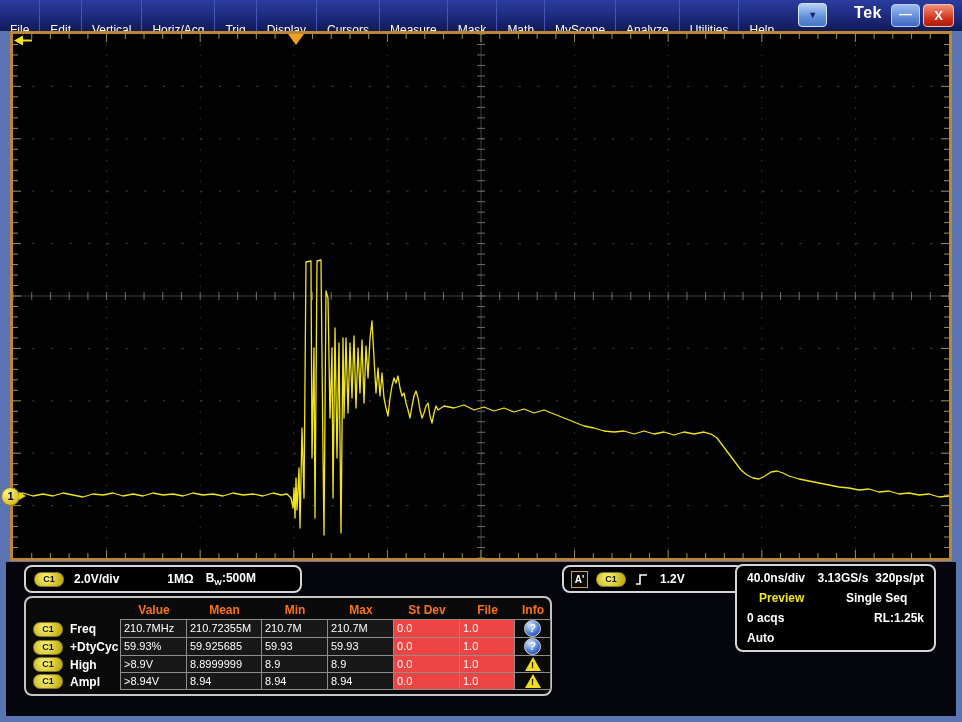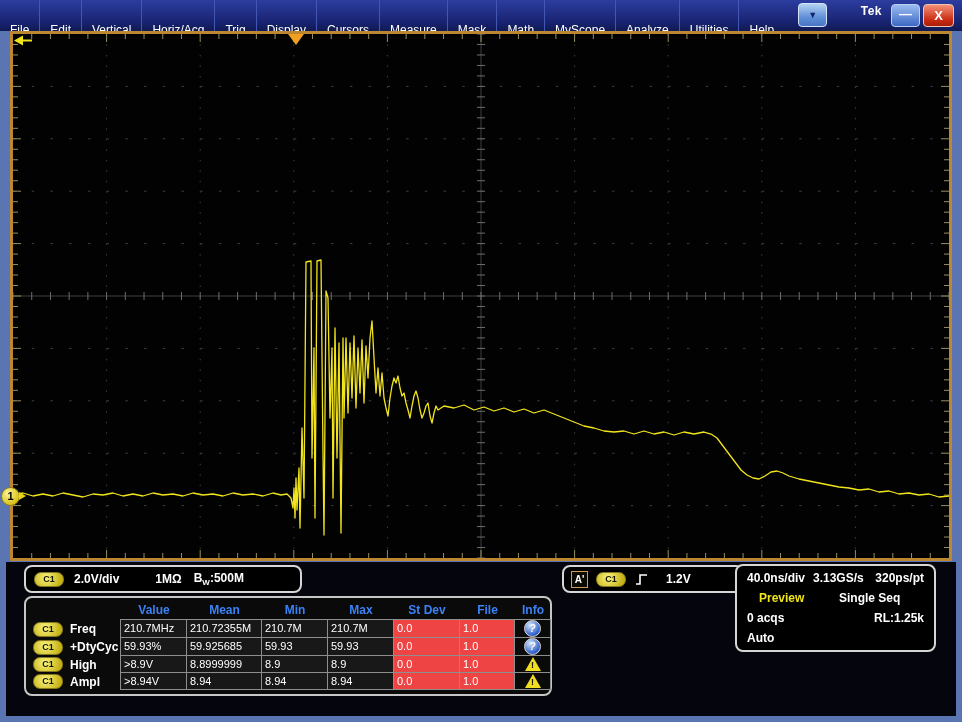--- a/index.html
+++ b/index.html
@@ -6,21 +6,21 @@
   .screen{position:relative;width:962px;height:722px;background:#5b74b2;
     font-family:"Liberation Sans",sans-serif;overflow:hidden;}
 
   
   .menubar{position:absolute;top:0;left:0;width:962px;height:31px;
     background:linear-gradient(#2c3da0,#17226e 75%,#101a52);display:flex;color:#fff;font-size:12px;}
   .menu-item{padding:16px 10px;line-height:29px;border-right:1px solid #4456b4;cursor:default;white-space:nowrap;}
   .dd-btn{width:27px;height:22px;margin:3px 0 0 14px;border-radius:4px;
     background:linear-gradient(#b5d2f2,#6090d8 60%,#4a74c4);border:1px solid #d4e4f8;
     color:#14246e;font-size:9px;text-align:center;line-height:22px;}
-  .logo{position:absolute;right:80px;top:4px;font-weight:bold;font-size:12px;letter-spacing:.5px;color:#fff;}
+  .logo{position:absolute;right:80px;top:4px;font-weight:bold;font-size:16px;letter-spacing:.5px;color:#fff;}
   .win-btn{position:absolute;top:4px;height:21px;border-radius:4px;color:#fff;text-align:center;}
   .btn-min{right:42px;width:27px;background:linear-gradient(#9cbcf0,#3c68c4);border:1px solid #b8d0f4;
     font-weight:bold;line-height:17px;font-size:13px;}
   .btn-close{right:8px;width:29px;background:linear-gradient(#f49078,#cc2c14 70%,#a81c08);border:1px solid #f2c4b4;
     font-weight:bold;line-height:21px;font-size:13px;}
 
   
   .plot{position:absolute;left:10px;top:31px;width:936px;height:524px;background:#020202;border:3px solid #bd8630;}
   .plot svg{position:absolute;left:0;top:0;}
   .trig-top{position:absolute;left:275px;top:0;width:0;height:0;
@@ -42,29 +42,29 @@
   .pill{display:inline-block;min-width:28px;height:13px;border-radius:7px;
     background:radial-gradient(circle at 40% 35%,#faf47e,#c6b216 80%);border:1px solid #857a1e;
     color:#151505;font-size:9px;font-weight:bold;text-align:center;line-height:13px;}
   .sub{font-size:8px;vertical-align:-3px;}
   .src-badge{display:inline-block;width:15px;height:15px;border:1px solid #cf9e54;background:#0c0a04;
     color:#fff;font-size:10px;font-weight:bold;text-align:center;line-height:15px;}
 
   .horiz-box{position:absolute;left:735px;top:3px;width:201px;height:88px;background:#000;
     border:2px solid #d6d6d6;border-radius:8px;color:#fff;font-weight:bold;font-size:12px;
     padding:5px 10px;box-sizing:border-box;display:flex;flex-direction:column;justify-content:space-between;}
-  .hrow{display:flex;align-items:flex-end;}
+  .hrow{display:flex;align-items:flex-end;gap:7px;}
   .w64{width:66px;} .w80{width:80px;padding-left:12px;} .fx{flex:1;}
   .yellow{color:#f0e41c;}
 
   
   .meas{position:absolute;left:24px;top:35px;width:528px;background:#0a0a0a;
     border:2px solid #c6c6c6;border-radius:8px;padding:2px 3px 4px 3px;box-sizing:border-box;}
   .meas-grid{display:grid;grid-template-columns:92px 66px 75px 66px 66px 66px 55px 36px;}
-  .mh{color:#3b82f6;font-weight:bold;font-size:12px;text-align:center;line-height:20px;}
+  .mh{color:#f97316;font-weight:bold;font-size:12px;text-align:center;line-height:20px;}
   .mc{border:1px solid #8e8e8e;background:#181818;color:#fff;font-weight:normal;font-size:11px;
     line-height:16px;padding:0 3px;margin:-1px 0 0 -1px;white-space:nowrap;overflow:hidden;}
   .mc.dark{background:#ef4444;}
   .ml{display:flex;align-items:center;gap:7px;padding-left:4px;color:#fff;font-weight:bold;font-size:12px;}
   .mi{display:flex;align-items:center;justify-content:center;border:1px solid #8e8e8e;margin:-1px 0 0 -1px;}
   .q-icon{width:15px;height:15px;border-radius:50%;
     background:radial-gradient(circle at 35% 28%,#d4e6fa,#2b5cc8 72%);border:1px solid #d8d8d8;
     color:#fff;font-size:10px;font-weight:bold;font-style:italic;text-align:center;line-height:15px;}
   .w-wrap{position:relative;width:18px;height:14px;}
   .w-tri{position:absolute;left:1px;top:0;width:0;height:0;
@@ -431,31 +431,31 @@
   </div>
   <div class="ch-badge">1</div>
   <div class="ch-badge-tail"></div>
 
   <div class="bottom">
     <div class="bottom-inner"></div>
 
     <div class="rbox vert-box">
       <span class="pill">C1</span>
       <span style="margin-left:10px">2.0V/div</span>
-      <span style="margin-left:36px">1MΩ</span>
+      <span style="margin-left:48px">1MΩ</span>
       <span style="margin-left:12px"><span>B</span><span class="sub">W</span><span>:500M</span></span>
     </div>
 
     <div class="rbox trig-box">
       <span class="src-badge">A'</span>
       <span class="pill" style="margin-left:8px">C1</span>
       <svg width="15" height="15" style="margin-left:8px">
         <path d="M2,12 H6 V3 H13" fill="none" stroke="#fff" stroke-width="1.6"></path>
       </svg>
-      <span style="margin-left:17px">1.2V</span>
+      <span style="margin-left:11px">1.2V</span>
     </div>
 
     <div class="horiz-box">
       <div class="hrow">
         <span class="w64">40.0ns/div</span>
         <span class="fx">3.13GS/s</span>
         <span>320ps/pt</span>
       </div>
       <div class="hrow">
         <span class="w80 yellow">Preview</span>

